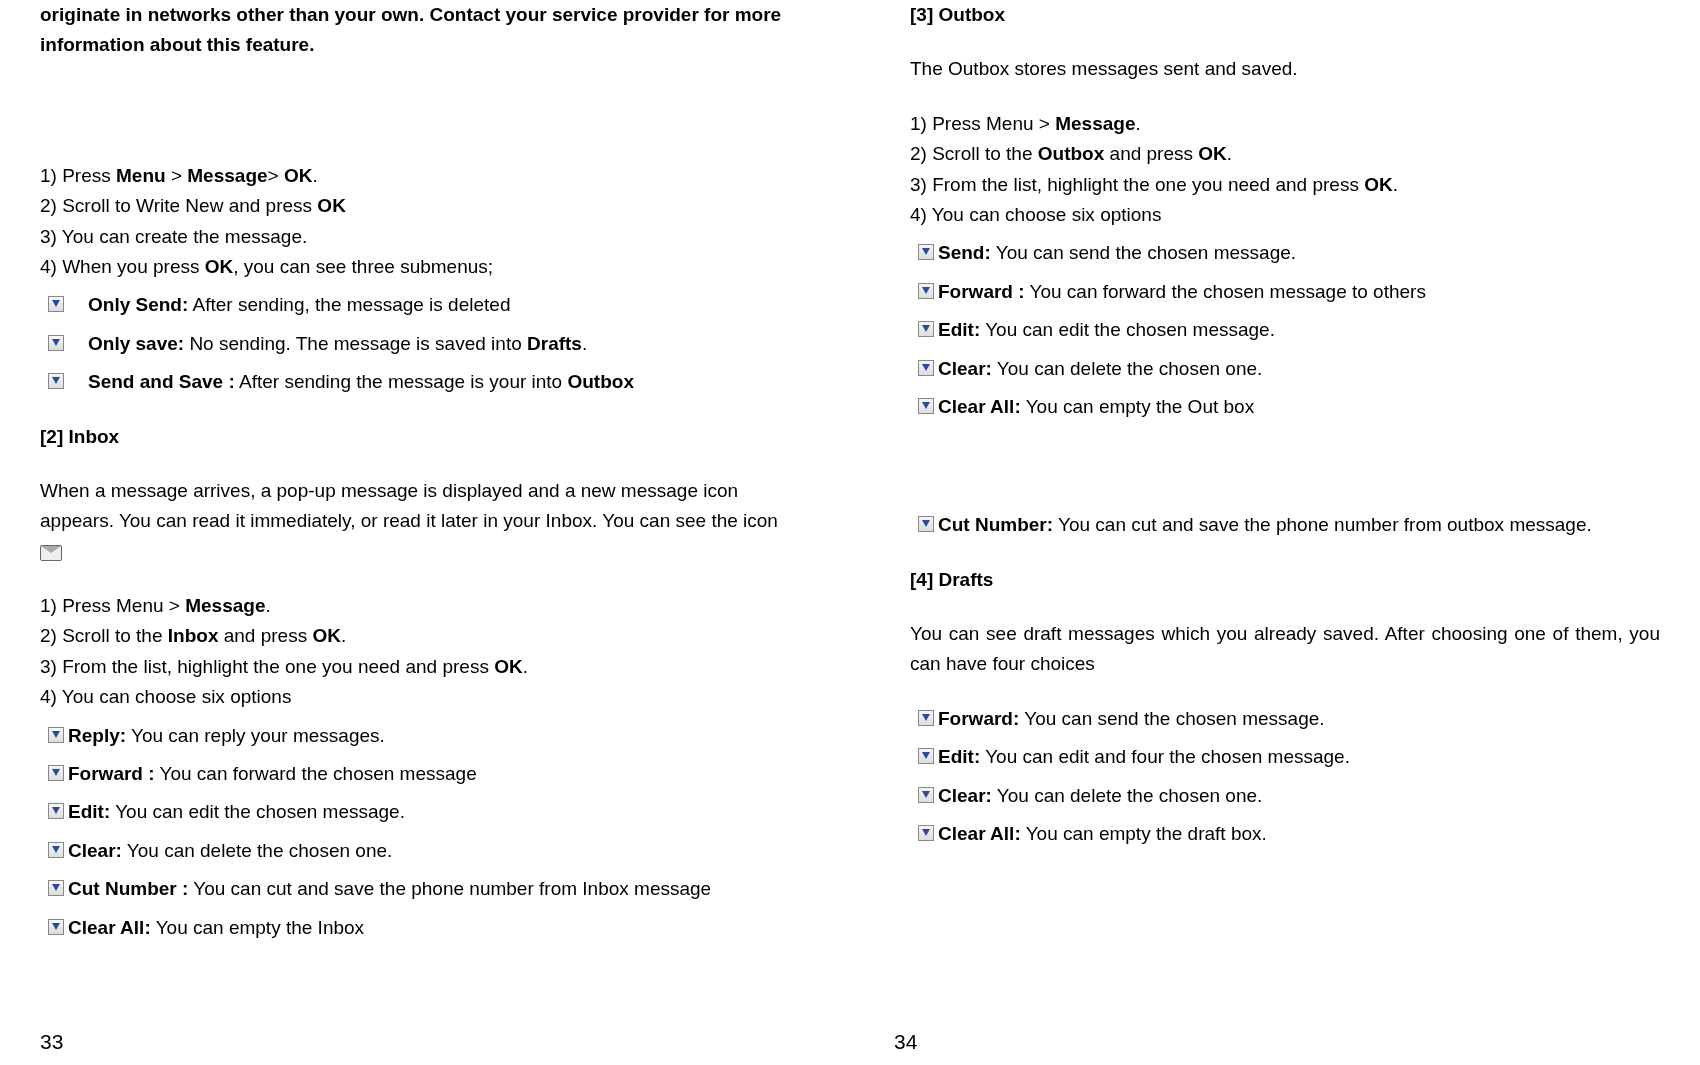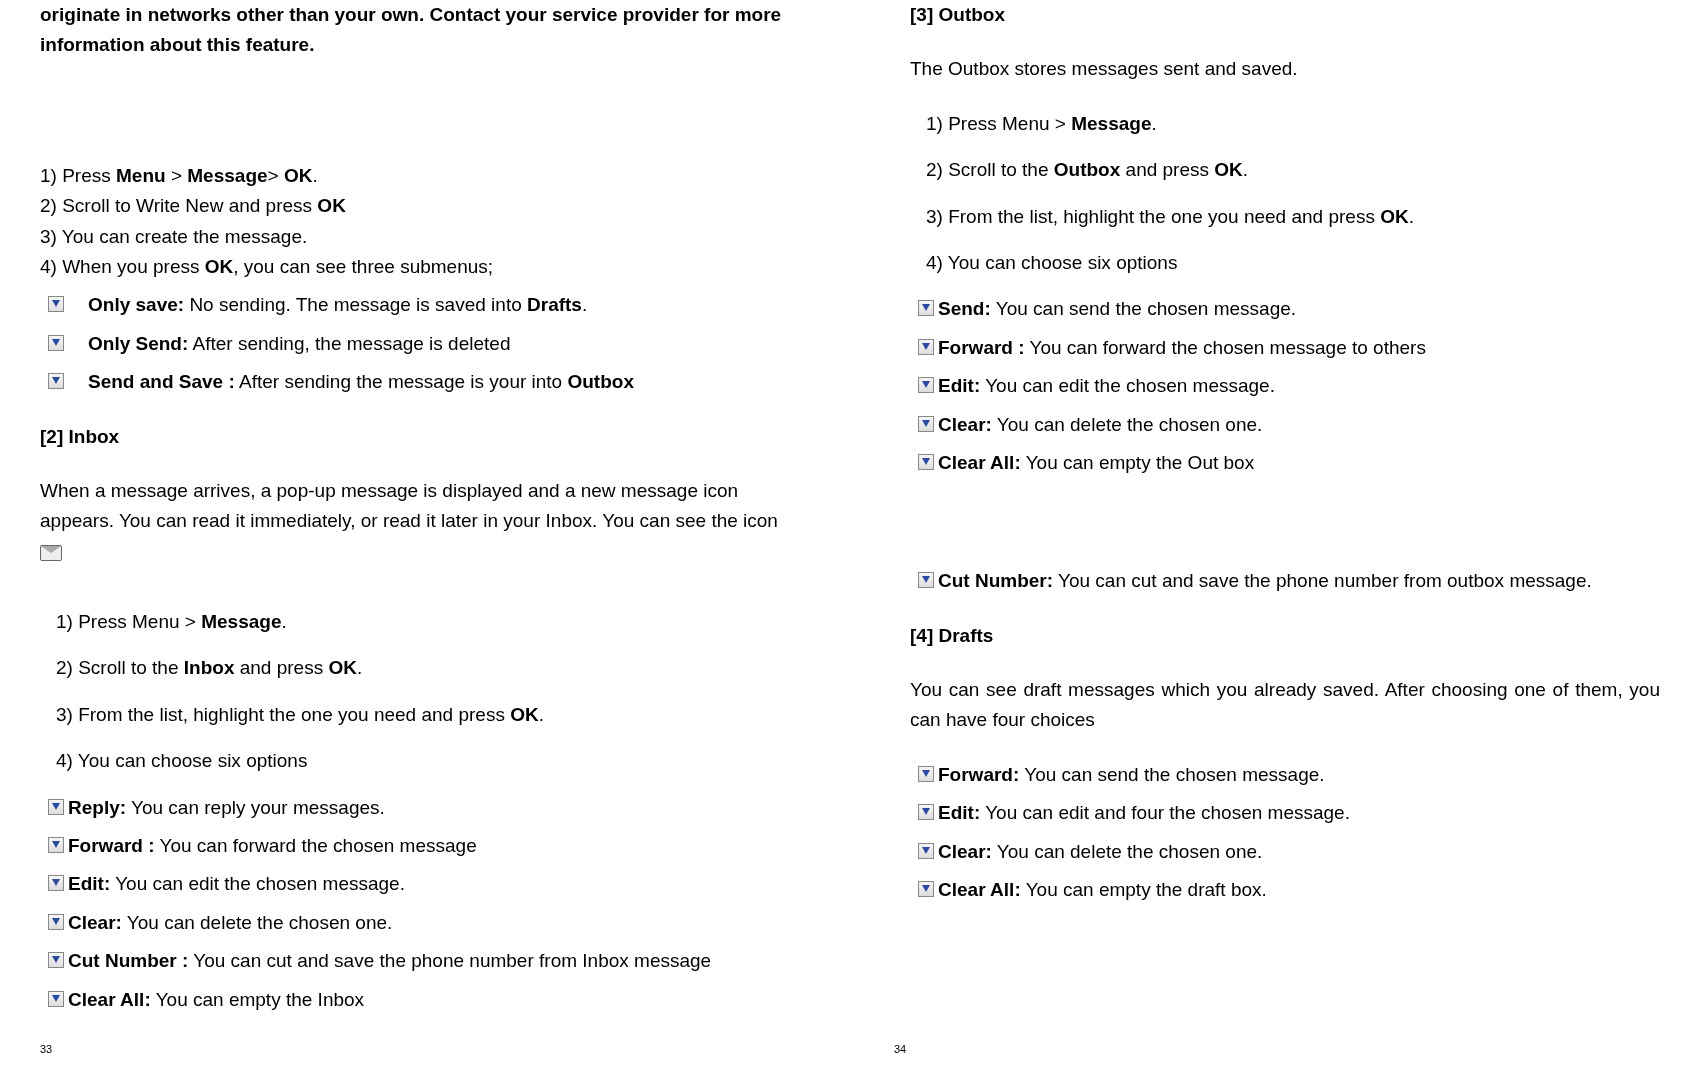--- a/index.html
+++ b/index.html
@@ -33,21 +33,21 @@
     margin-top: 24px;
     margin-bottom: 24px;
   }
   .para { margin: 0 0 24px 0; }
   .para-tight { margin: 0; }
   .intro {
     font-weight: bold;
     margin: 0 0 100px 0;
   }
   .list-line { margin: 0; }
-  .num-line { padding-left: 28px; text-indent: -28px; margin: 16px;}
+  .num-line { padding-left: 28px; text-indent: -28px; margin: 0;}
   .bullet-row { display: flex; align-items: flex-start; margin: 8px; }
   .bullet-icon {
     display: inline-block;
     width: 14px;
     height: 14px;
     border: 1px solid #888;
     background: linear-gradient(#f6f6f6,#ddd);
     position: relative;
     margin-top: 6px;
     flex: 0 0 auto;
@@ -78,21 +78,21 @@
     position: absolute;
     left: 0; top: 0;
     border-left: 10px solid transparent;
     border-right: 10px solid transparent;
     border-top: 7px solid #aaa;
   }
   .page-num {
     position: absolute;
     bottom: 6px;
     left: 40px;
-    font-size: 11px;
+    font-size: 21px;
   }
   .page-right .page-num { left: 44px; }
   .justify { text-align: justify; }
   .sp { height: 24px; }
   .sp-big { height: 48px; }
 </style>
 </head>
 <body>
 
 <div class="spread">
@@ -106,25 +106,25 @@
     <p class="list-line">
       <span>2) Scroll to Write New and press </span><span class="bold">OK</span>
     </p>
     <p class="list-line">3) You can create the message.</p>
     <p class="list-line">
       <span>4) When you press </span><span class="bold">OK</span><span>, you can see three submenus;</span>
     </p>
 
     <div class="bullet-row bullet-indent">
       <span class="bullet-icon"></span>
+      <span class="bullet-text"><span class="bold">Only Send:</span><span> After sending, the message is deleted</span></span>
+    </div>
+    <div class="bullet-row bullet-indent">
+      <span class="bullet-icon"></span>
       <span class="bullet-text"><span class="bold">Only save:</span><span> No sending. The message is saved into </span><span class="bold">Drafts</span><span>.</span></span>
-    </div>
-    <div class="bullet-row bullet-indent">
-      <span class="bullet-icon"></span>
-      <span class="bullet-text"><span class="bold">Only Send:</span><span> After sending, the message is deleted</span></span>
     </div>
     <div class="bullet-row bullet-indent">
       <span class="bullet-icon"></span>
       <span class="bullet-text"><span class="bold">Send and Save :</span><span> After sending the message is your into </span><span class="bold">Outbox</span></span>
     </div>
 
     <p class="section-head">[2]    Inbox</p>
 
     <p class="para-tight">
       <span>When a message arrives, a pop-up message is displayed and a new message icon appears. You can read it immediately, or read it later in your Inbox. You can see the icon </span><span class="envelope-icon"></span>

